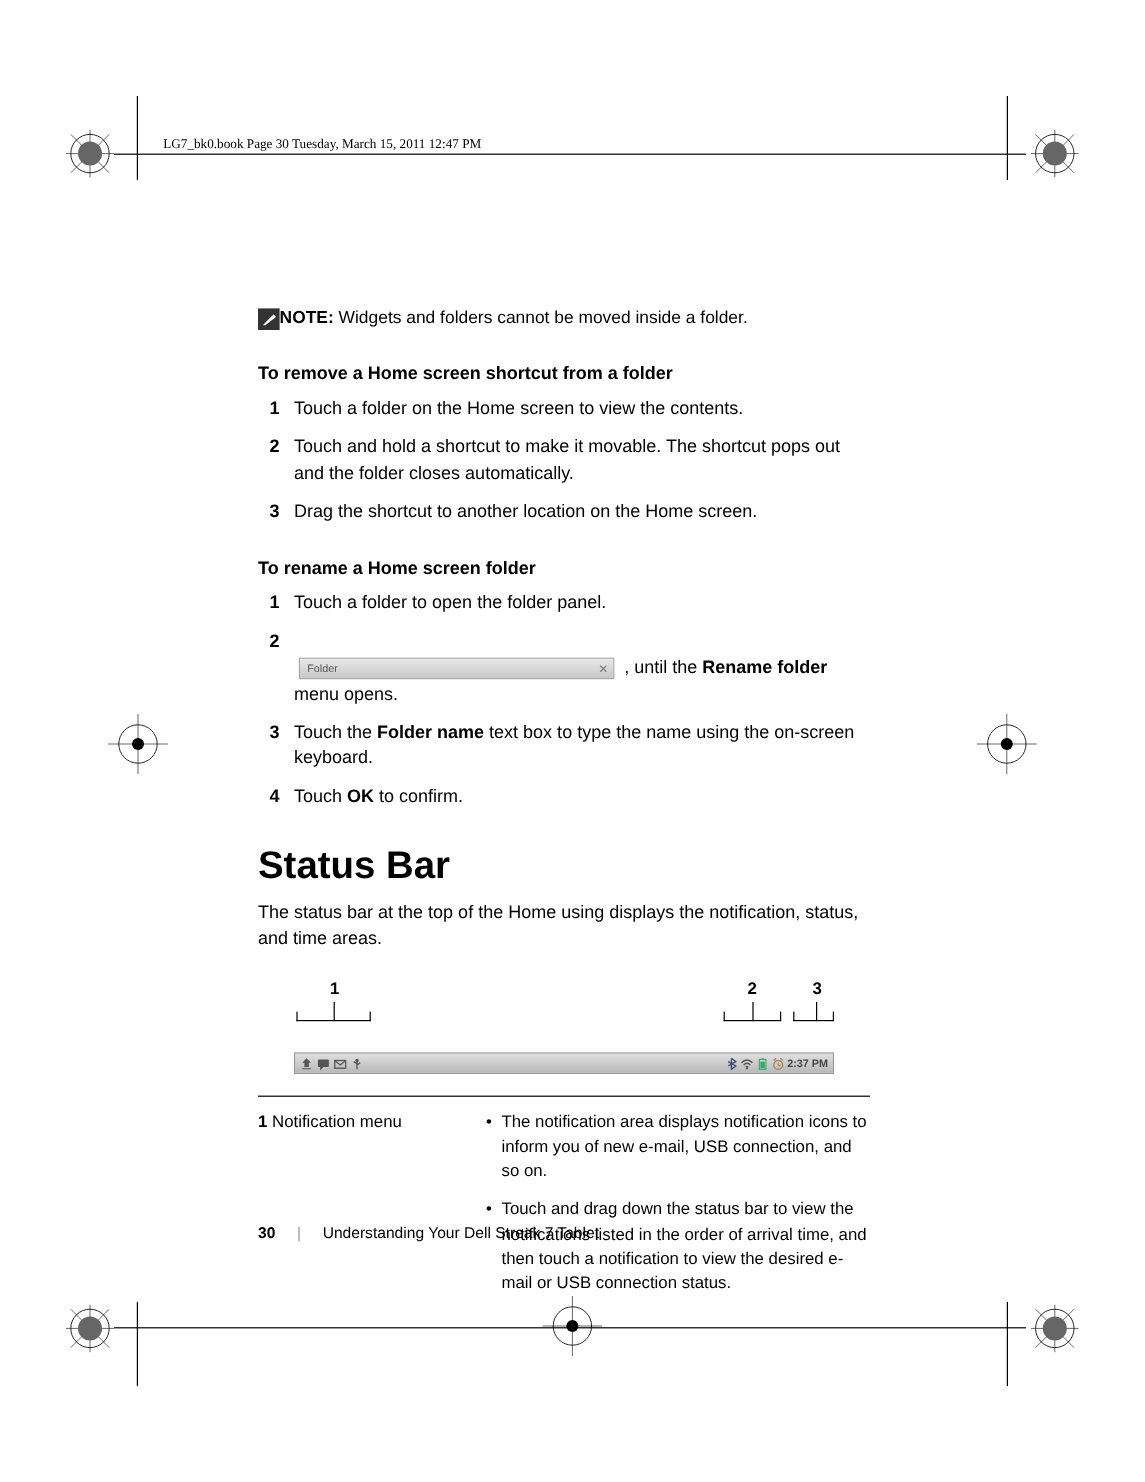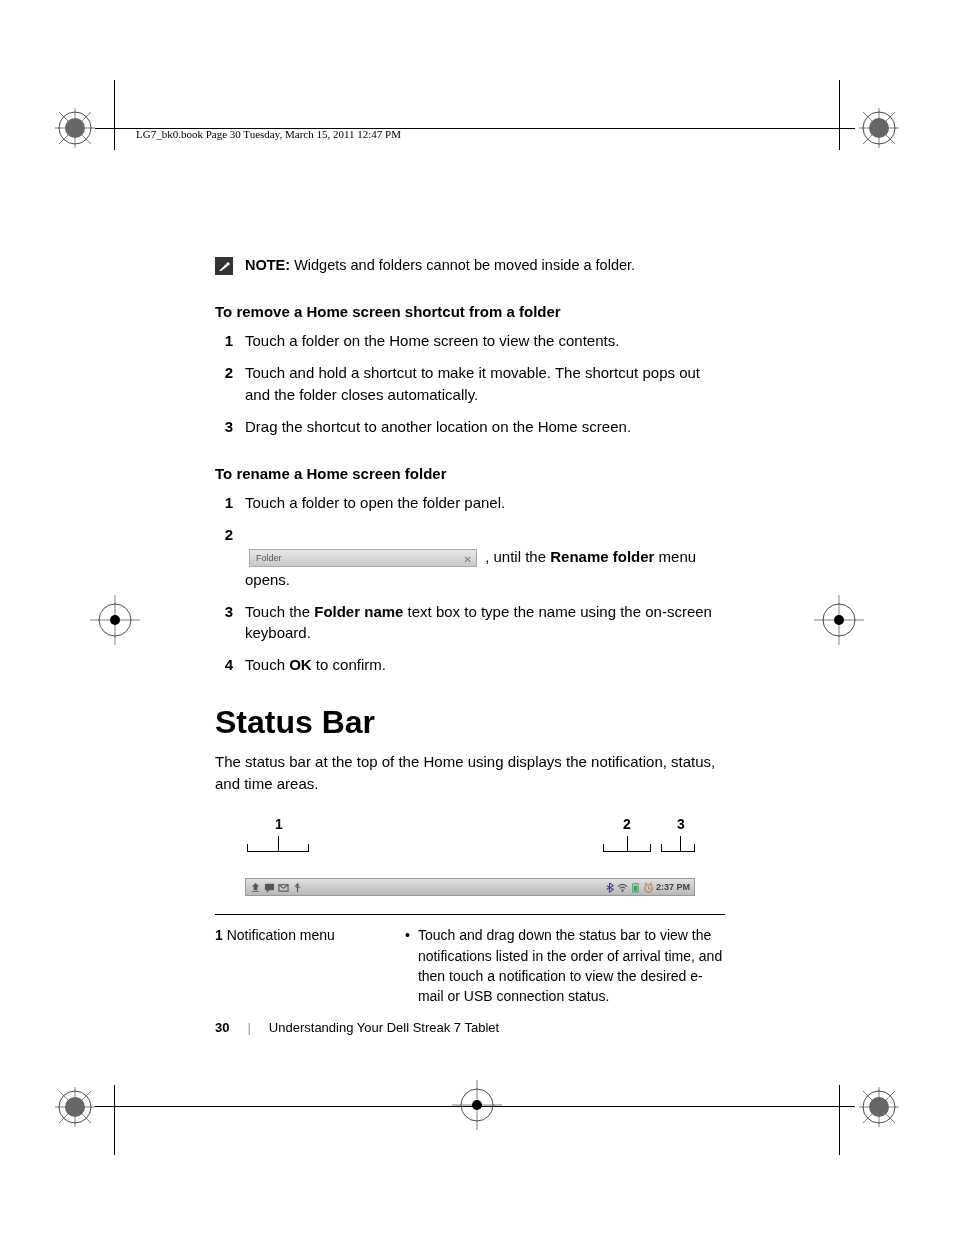--- a/index.html
+++ b/index.html
@@ -10,35 +10,34 @@
     font-family: Verdana, Geneva, sans-serif;
     font-size: 15px;
     color: #000;
     position: relative;
   }
   .crop-mark { position: absolute; }
   .crop-mark svg { display: block; }
   .header-line {
     position: absolute;
     left: 136px;
-    top: 128px;
+    top: 114px;
     font-size: 11px;
     font-family: Georgia, serif;
     color: #000;
   }
   .content {
     position: absolute;
     left: 215px;
     top: 255px;
     width: 510px;
   }
   .note-row {
     display: flex;
     align-items: flex-end;
-    gap: 12px;
     margin-bottom: 28px;
   }
   .note-icon {
     width: 18px;
     height: 18px;
     background: #333;
     display: flex;
     align-items: center;
     justify-content: center;
     flex-shrink: 0;
@@ -66,21 +65,21 @@
     font-weight: bold;
     width: 18px;
     text-align: right;
     flex-shrink: 0;
   }
   ol.steps li .txt { flex: 1; }
   .bold { font-weight: bold; }
   .folder-bar {
     display: inline-block;
     vertical-align: middle;
-    width: 228px;
+    width: 263px;
     height: 18px;
     background: linear-gradient(#e8e8e8, #c8c8c8);
     border: 1px solid #aaa;
     position: relative;
     font-size: 9px;
     padding-left: 6px;
     line-height: 16px;
     color: #555;
     margin: 2px 4px;
   }
@@ -382,20 +381,23 @@
 
   <hr class="thin">
   <div class="table-row">
     <div class="left">
       <span class="n">1</span>
       <span>Notification menu</span>
     </div>
     <div class="right">
       <ul>
         <li>
+            <span>The notification area displays notification icons to inform you of new e-mail, USB connection, and so on.</span>
+          </li>
+        <li>
             <span>Touch and drag down the status bar to view the notifications listed in the order of arrival time, and then touch a notification to view the desired e-mail or USB connection status.</span>
           </li>
       </ul>
     </div>
   </div>
 
 </div>
 
 <div class="footer">
   <span class="pnum">30</span>

